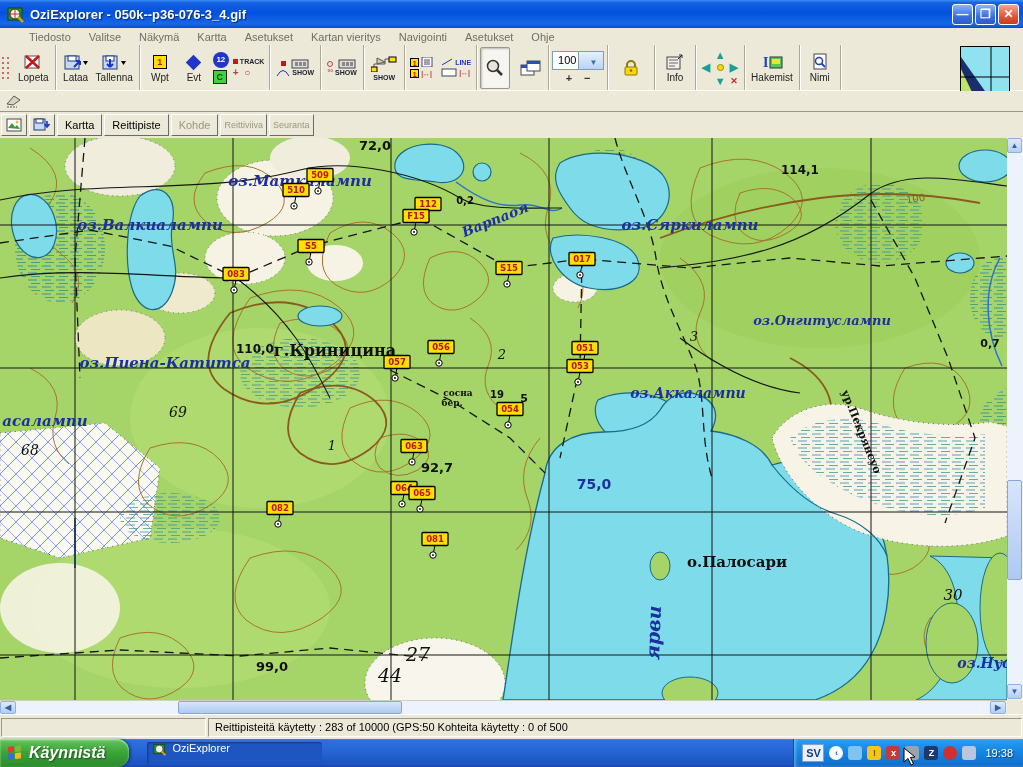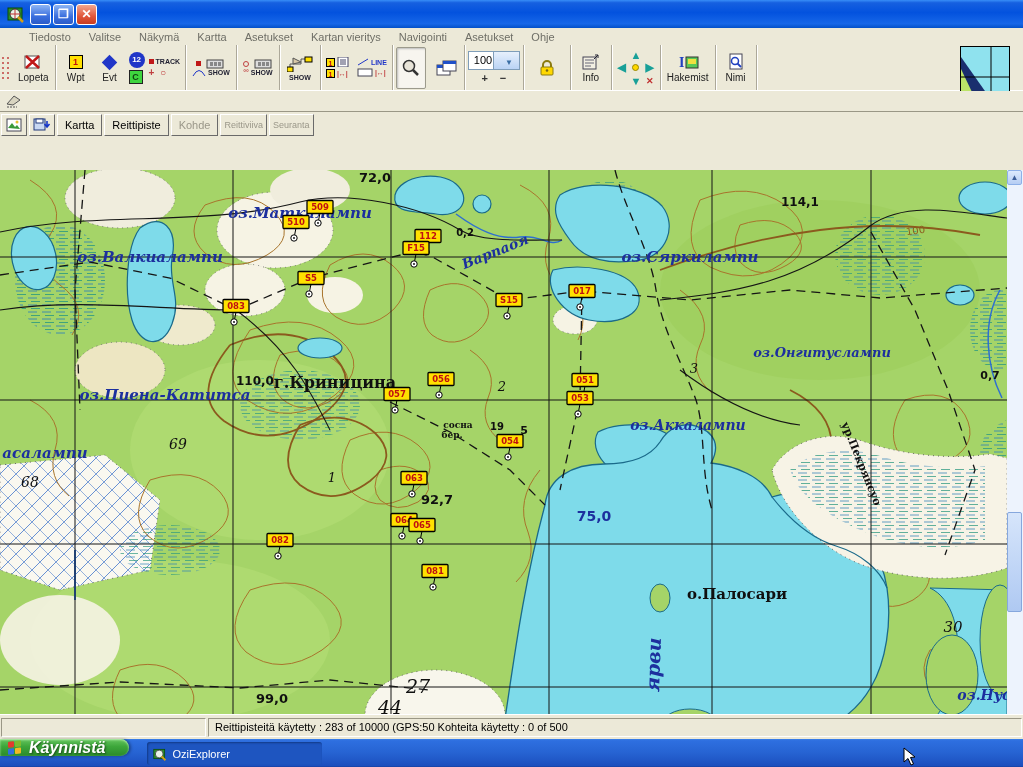--- a/index.html
+++ b/index.html
@@ -56,21 +56,21 @@
     border:1px solid; border-color:#808080 #fff #fff #808080; font-size:12px; color:#14144a;
     display:flex; align-items:center; gap:26px; padding-left:8px; white-space:nowrap; overflow:hidden; }
   .cbtn { height:22px; margin:2px 1px; border:1px solid; border-color:#fff #6a6a6a #6a6a6a #fff;
     background:#ECE9D8; display:flex; align-items:center; justify-content:center; padding:0 7px;
     font-size:11px; color:#000; }
   .cbtn.icon { width:26px; padding:0; }
   .cbtn.off { color:#9a9789; }
   .cbtn.small { font-size:9px; padding:0 3px; }
 
   
-  .maparea { position:absolute; left:0; top:138px; width:1023px; height:536px; background:#9ACB62;margin-top:32px; }
+  .maparea { position:absolute; left:0; top:138px; width:1023px; height:536px; background:#9ACB62; }
   .map-svg { position:absolute; left:0; top:0; }
   .wp-text { fill:#C01010; font:bold 8.5px "DejaVu Sans",sans-serif; text-anchor:middle; }
   .lbl-water { fill:#1C2F9E; font-family:"DejaVu Serif",serif; font-style:italic; font-weight:bold; }
   .lbl-depth { fill:#1C2F9E; font-family:"DejaVu Sans",sans-serif; font-weight:bold; }
   .lbl-height { fill:#101010; font-family:"DejaVu Sans",sans-serif; font-weight:bold; }
   .lbl-place { fill:#101010; font-family:"DejaVu Serif",serif; font-weight:bold; }
   .lbl-numi { fill:#101010; font-family:"DejaVu Serif",serif; font-style:italic; }
   .lbl-contour { fill:#8B5A1E; font-family:"DejaVu Sans",sans-serif; }
 
   
@@ -89,30 +89,30 @@
     display:flex; align-items:center; border-top:1px solid #fff; }
   .spanel { height:19px; margin:2px 1px; border:1px solid; border-color:#9a9786 #fff #fff #9a9786;
     display:flex; align-items:center; font-size:11px; color:#000; padding:0 6px; }
   .spanel.p1 { width:205px; }
   .spanel.p2 { flex:1; }
 
   
   .taskbar { position:absolute; left:0; top:739px; width:1023px; height:28px;
     background:linear-gradient(180deg,#3A80E8 0%,#2E6FE0 6%,#2663D2 50%,#1C4FBE 95%,#15409F 100%);
     display:flex; align-items:stretch; }
-  .startbtn { height:17px; padding:0 24px 0 8px; border-radius:0 12px 12px 0;
+  .startbtn { height:28px; padding:0 24px 0 8px; border-radius:0 12px 12px 0;
     background:linear-gradient(180deg,#64C45E 0%,#3CA63A 45%,#2E8F2E 90%);
     box-shadow:inset 0 1px 2px #b8f0b0, 2px 0 3px rgba(0,0,0,.35);
     display:flex; align-items:center; gap:6px; color:#fff; font:italic bold 16px "Liberation Sans",sans-serif;
     text-shadow:1px 1px 2px #1a4d1a; }
   .xpflag { width:15px; height:14px; display:grid; grid-template-columns:6px 6px; grid-template-rows:6px 6px;
     gap:1px; transform:skewY(-6deg); }
   .xpflag i { border-radius:1px; }
   .taskitem { width:175px; margin:3px 0 2px 18px; border-radius:3px; background:#1E55C0;
-    box-shadow:inset 1px 1px 2px #123a85; display:flex; align-items:center; gap:5px; padding:0 6px;
+    box-shadow:inset 1px 1px 2px #123a85; display:flex; gap:5px; padding:0 6px;
     color:#fff; font-size:11px; }
   .tray { margin-left:auto; display:flex; align-items:center; gap:5px;
     background:linear-gradient(180deg,#2A9CF0 0%,#1584E0 50%,#0F6CC8 100%);
     border-left:1px solid #1050A0; box-shadow:inset 2px 0 3px rgba(255,255,255,.3); padding:0 10px 0 8px; }
   .langbox { width:22px; height:18px; background:#E9F1FC; border:1px solid #7FA0D0; color:#1a3a7a;
     font:bold 11px "Liberation Sans",sans-serif; display:flex; align-items:center; justify-content:center; }
   .trayicon { width:14px; height:14px; border-radius:3px; display:flex; align-items:center; justify-content:center;
     font:bold 9px "Liberation Sans",sans-serif; }
   .clock { color:#fff; font-size:11px; margin-left:4px; text-shadow:1px 1px 1px #0a3a80; }
   .cursor { position:absolute; left:903px; top:747px; width:16px; height:20px; z-index:50; }
@@ -121,20 +121,21 @@
 <body>
 
 <div class="titlebar">
   <svg class="app-icon" viewBox="0 0 18 18">
     <rect x="1" y="3" width="14" height="12" fill="#2a8f2a" stroke="#0a4a0a"></rect>
     <circle cx="8" cy="9" r="5" fill="#e8f4e8" stroke="#333"></circle>
     <line x1="11" y1="12" x2="16" y2="17" stroke="#d4a017" stroke-width="2.5"></line>
     <line x1="3" y1="9" x2="13" y2="9" stroke="#c03030"></line>
     <line x1="8" y1="4" x2="8" y2="14" stroke="#c03030"></line>
   </svg>
+  <div class="title-text">OziExplorer - 050k--p36-076-3_4.gif</div>
   <div class="winbtns">
     <div class="tb-btn">—</div>
     <div class="tb-btn">❐</div>
     <div class="tb-btn close">✕</div>
   </div>
 </div>
 
 <div class="menubar">
     <span class="menu-item">Tiedosto</span>
     <span class="menu-item">Valitse</span>
@@ -162,20 +163,44 @@
     </div>
   <div class="tgroup">
     <div class="tbtn">
       <span class="ic">
         <svg width="18" height="16" viewBox="0 0 18 16">
             <rect x="1" y="2" width="14" height="12" fill="#fff" stroke="#555"></rect>
             <path d="M2,14 L15,2 M2,2 L15,14" stroke="#C01818" stroke-width="2.5"></path>
           </svg>
       </span>
       <span>Lopeta</span>
+    </div>
+  </div>
+  <div class="tgroup">
+    <div class="tbtn">
+      <span class="ic">
+        <svg width="24" height="18" viewBox="0 0 24 18">
+            <rect x="1" y="3" width="14" height="13" fill="#C8D8F2" stroke="#223a7a"></rect>
+            <rect x="4" y="3" width="8" height="5" fill="#fff" stroke="#223a7a"></rect>
+            <path d="M10,14 L16,8 M16,8 l-4,0 M16,8 l0,4" stroke="#1636C8" stroke-width="2" fill="none"></path>
+            <path d="M19,8 l5,0 -2.5,4 z" fill="#000"></path>
+          </svg>
+      </span>
+      <span>Lataa</span>
+    </div>
+    <div class="tbtn">
+      <span class="ic">
+        <svg width="24" height="18" viewBox="0 0 24 18">
+            <rect x="1" y="3" width="14" height="13" fill="#C8D8F2" stroke="#223a7a"></rect>
+            <rect x="4" y="3" width="8" height="5" fill="#fff" stroke="#223a7a"></rect>
+            <path d="M8,6 L8,14 M8,14 l-3,-3 M8,14 l3,-3" stroke="#1636C8" stroke-width="2" fill="none"></path>
+            <path d="M19,8 l5,0 -2.5,4 z" fill="#000"></path>
+          </svg>
+      </span>
+      <span>Tallenna</span>
     </div>
   </div>
   <div class="tgroup">
     <div class="tbtn">
       <span class="ic">
         <span style="width:14px;height:14px;background:#FFE000;border:1.5px solid #000;color:#C01010;font:bold 9px 'Liberation Sans',sans-serif;display:flex;align-items:center;justify-content:center;">1</span>
       </span>
       <span>Wpt</span>
     </div>
     <div class="tbtn">
@@ -739,17 +764,31 @@
     <span>Käynnistä</span>
   </div>
   <div class="taskitem">
     <svg width="14" height="14" viewBox="0 0 18 18">
       <rect x="1" y="3" width="14" height="12" fill="#2a8f2a" stroke="#0a4a0a"></rect>
       <circle cx="8" cy="9" r="5" fill="#e8f4e8" stroke="#333"></circle>
       <line x1="11" y1="12" x2="16" y2="17" stroke="#d4a017" stroke-width="2.5"></line>
     </svg>
     <span>OziExplorer</span>
   </div>
+  <div class="tray">
+    <div class="langbox">SV</div>
+    <div id="trayicons" style="display:flex;align-items:center;gap:5px;">
+        <div class="trayicon" style="background: rgb(255, 255, 255); color: rgb(30, 90, 200); border-radius: 50%;">‹</div>
+        <div class="trayicon" style="background: rgb(126, 196, 240); color: rgb(255, 255, 255);"></div>
+        <div class="trayicon" style="background: rgb(245, 197, 24); color: rgb(122, 82, 0);">!</div>
+        <div class="trayicon" style="background: rgb(194, 59, 59); color: rgb(255, 255, 255);">x</div>
+        <div class="trayicon" style="background: rgb(154, 164, 176); color: rgb(255, 255, 255);"></div>
+        <div class="trayicon" style="background: rgb(32, 56, 107); color: rgb(255, 255, 255);">Z</div>
+        <div class="trayicon" style="background: rgb(208, 48, 48); color: rgb(255, 255, 255); border-radius: 50%;"></div>
+        <div class="trayicon" style="background: rgb(185, 198, 221); color: rgb(51, 51, 68);"></div>
+      </div>
+    <div class="clock">19:38</div>
+  </div>
 </div>
 
 <svg class="cursor" viewBox="0 0 16 20">
   <polygon points="1,1 1,15 5,11.5 8,18 10.5,17 7.5,10.5 12,10" fill="#fff" stroke="#000" stroke-width="1"></polygon>
 </svg>
 
 </body></html>

